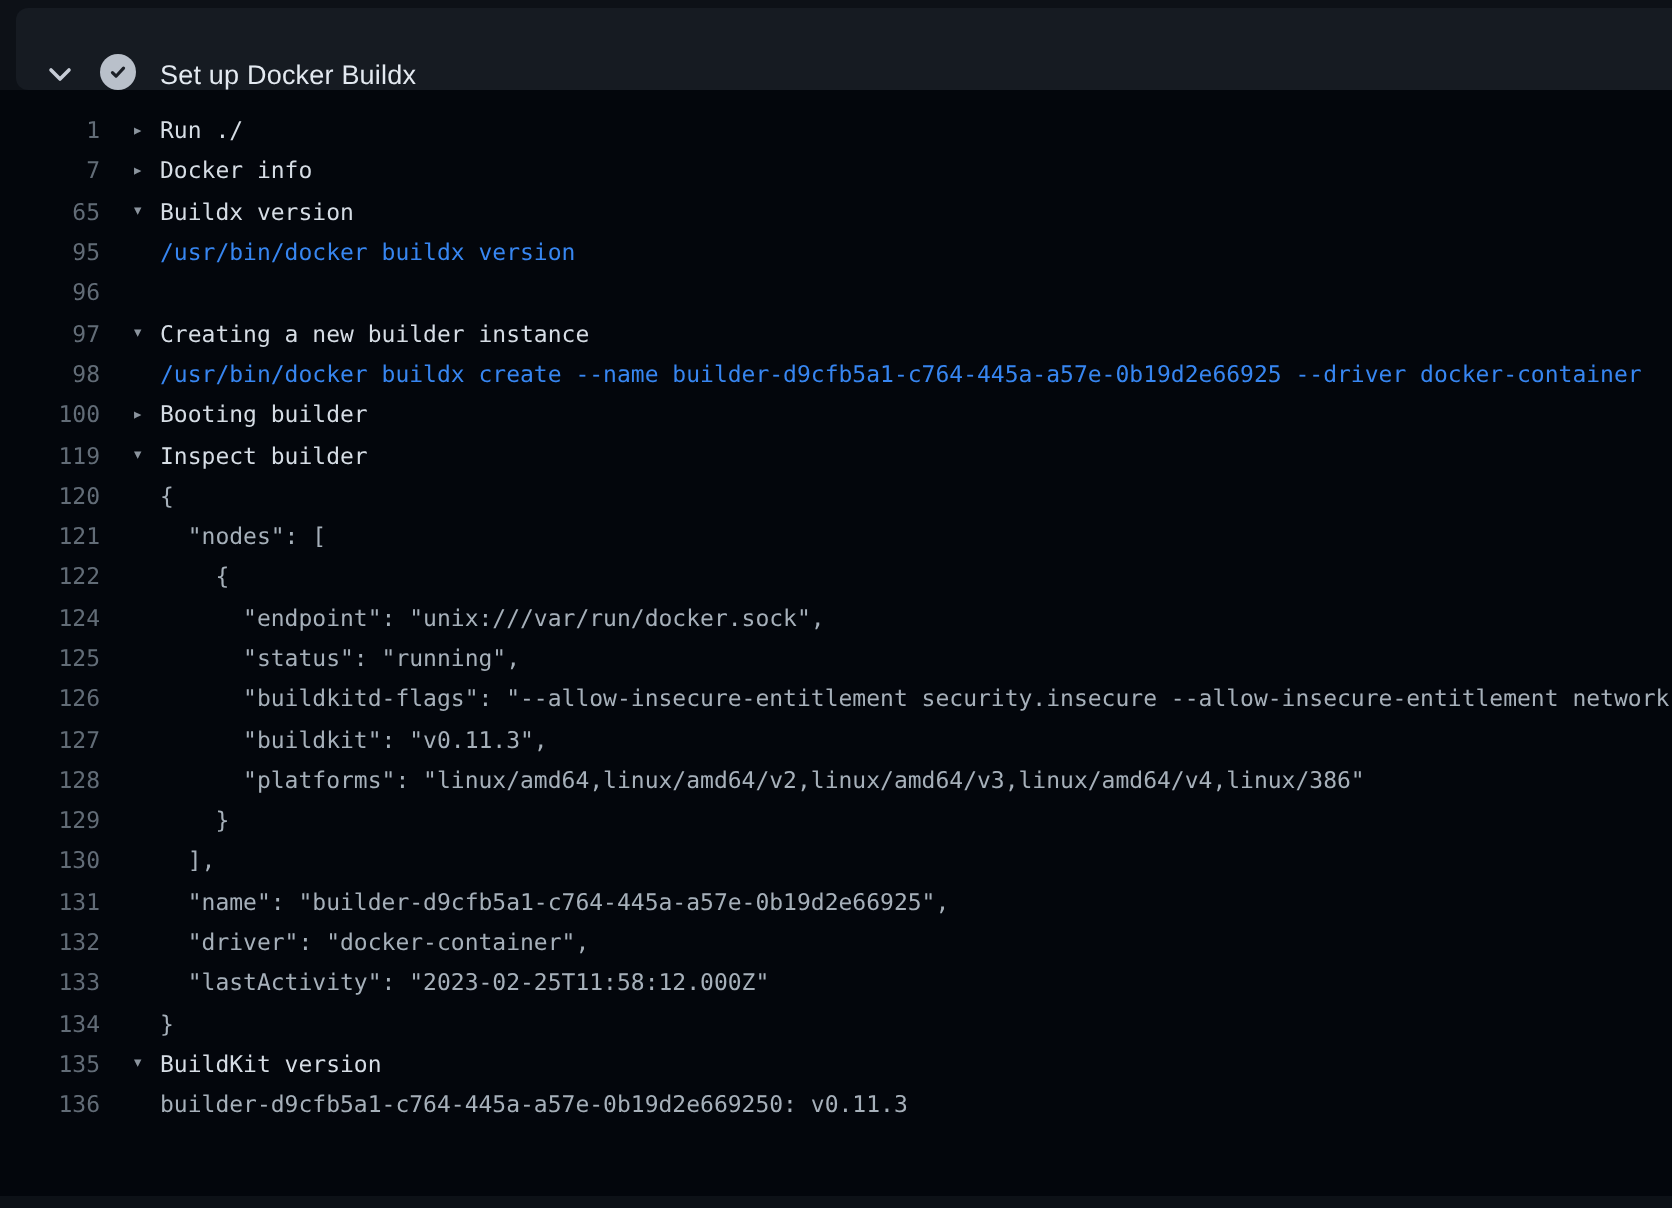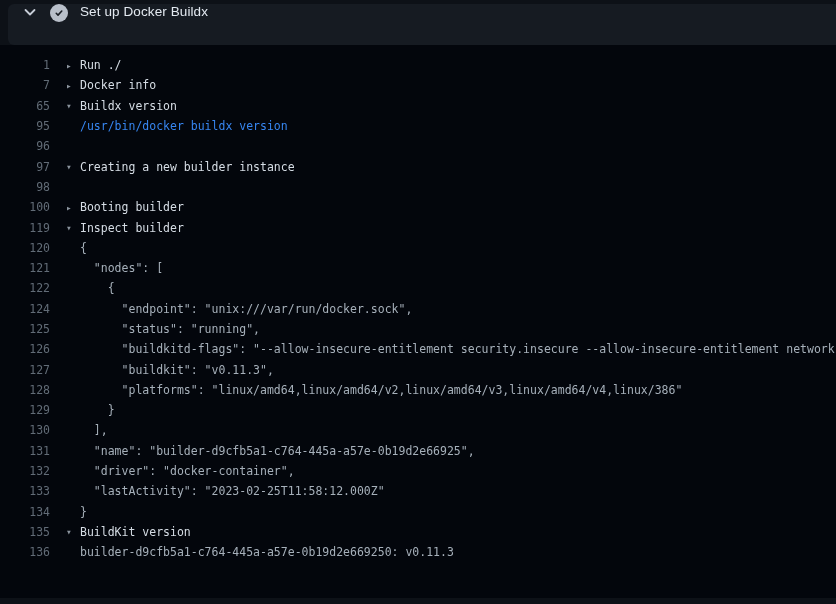--- a/index.html
+++ b/index.html
@@ -17,21 +17,21 @@
     --chevron-color:#c6ccd6;
   }
   *{box-sizing:border-box}
   html,body{margin:0;padding:0}
   body{
     width:836px;height:604px;overflow:hidden;
     background:var(--page-bg);
     font-family:"Liberation Sans",sans-serif;
   }
   .step-header{
-    display:flex;align-items:flex-start;
+    display:flex;align-items:flex-end;
     height:41px;margin:4px 0 0 8px;
     background:var(--header-bg);
     border-radius:6px 0 0 6px;
     padding-left:8px;
     cursor:pointer;
   }
   .chevron{
     width:16px;height:16px;flex:none;
     margin:0 12px 0 6px;
     color:var(--chevron-color);
@@ -116,20 +116,21 @@
     
   </div>
     <div class="row group">
     <span class="num">97</span>
     <span class="arrow">▾</span>
     <span class="text">Creating a new builder instance</span>
   </div>
     <div class="row plain">
     <span class="num">98</span>
     
+    <span class="text command">/usr/bin/docker buildx create --name builder-d9cfb5a1-c764-445a-a57e-0b19d2e66925 --driver docker-container</span>
   </div>
     <div class="row group">
     <span class="num">100</span>
     <span class="arrow">▸</span>
     <span class="text">Booting builder</span>
   </div>
     <div class="row group">
     <span class="num">119</span>
     <span class="arrow">▾</span>
     <span class="text">Inspect builder</span>

